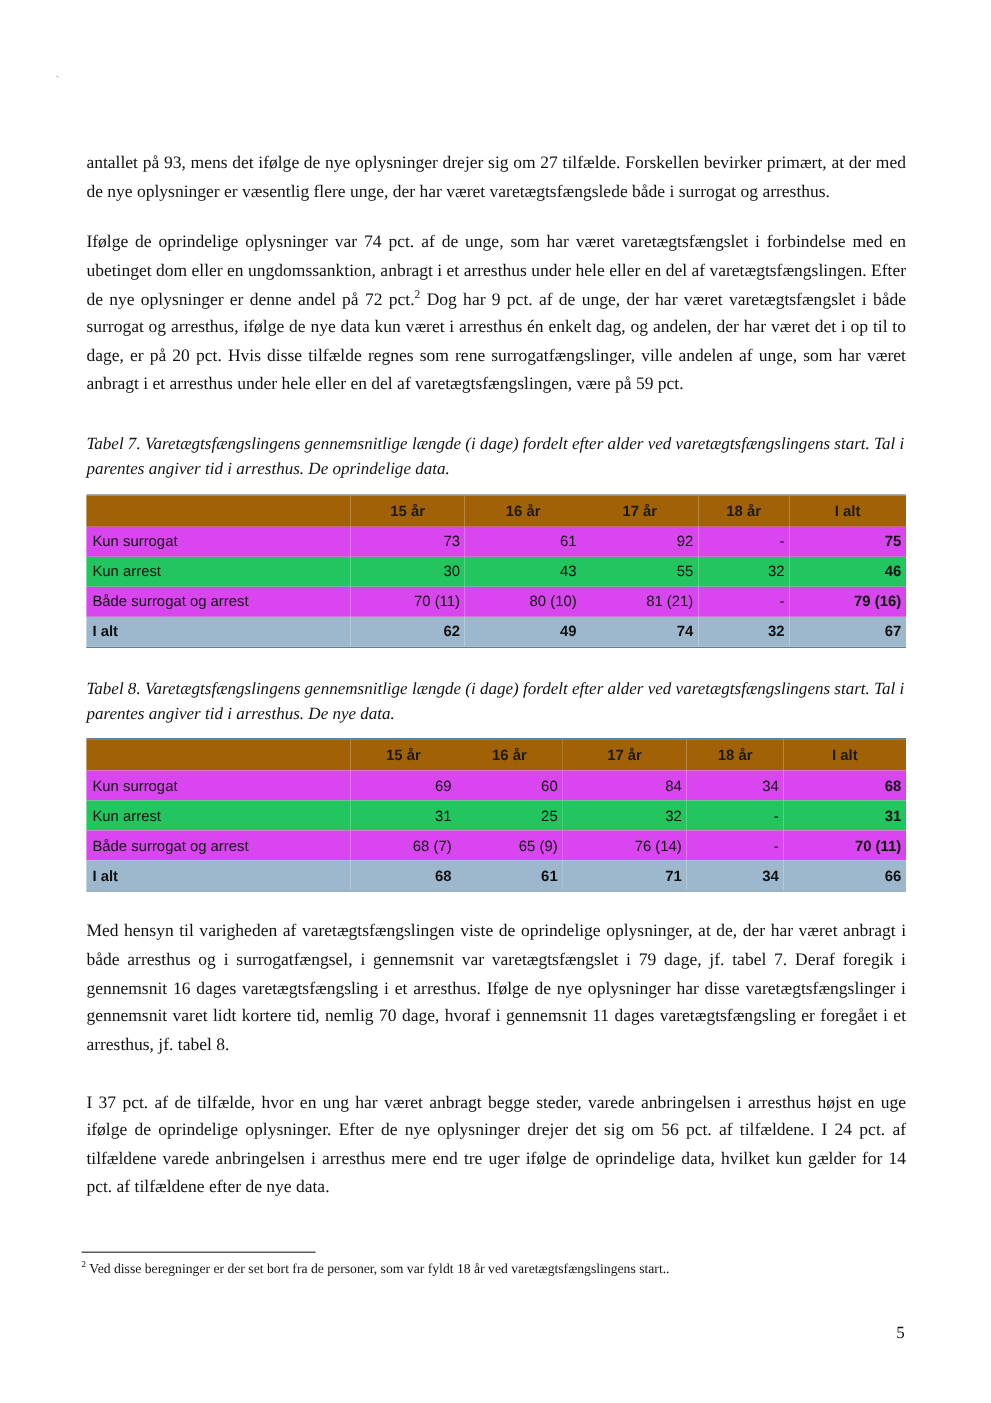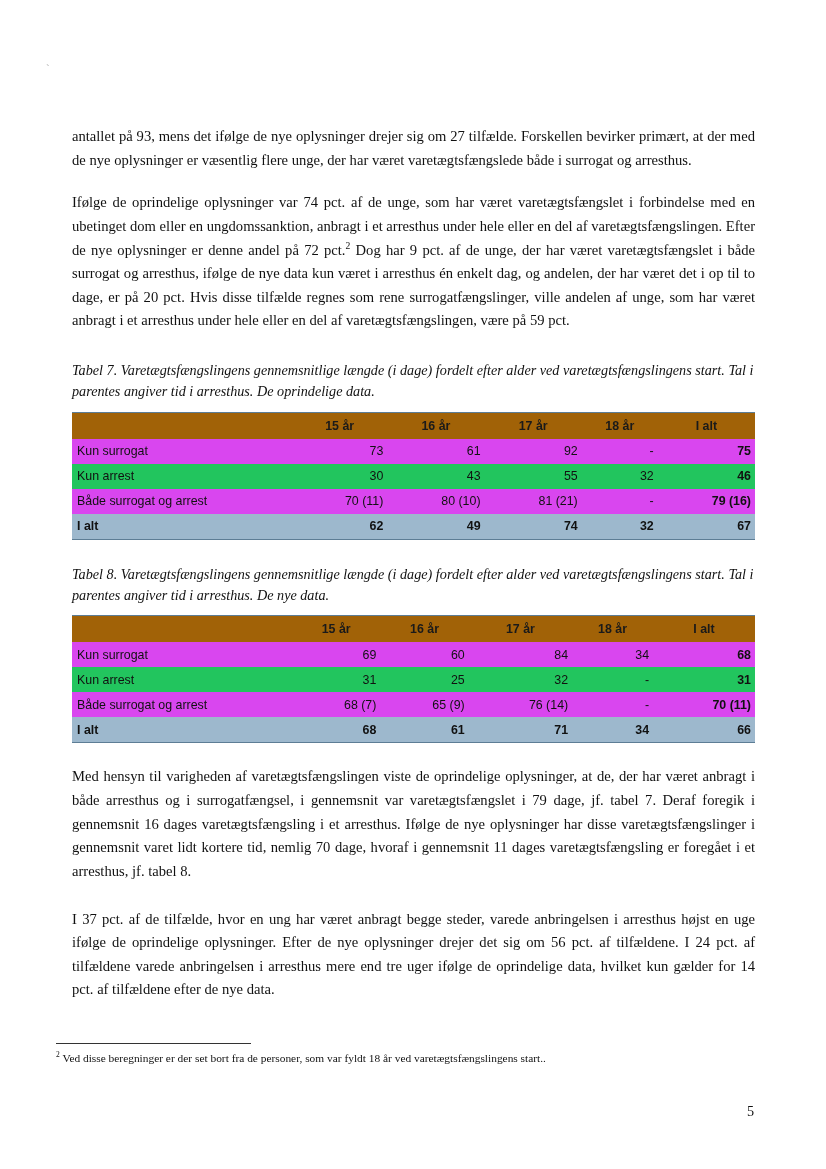--- a/index.html
+++ b/index.html
@@ -95,21 +95,21 @@
     margin: 6px 0 6px 0;
   }
   .footnote {
     font-size: 11.4px;
     line-height: 1.45;
     font-family: "Liberation Serif", serif;
     margin: 0;
   }
   .footnote-area {
     position: absolute;
-    left: 56px;
+    left: 68px;
     top: 1037px;
     width: 683px;
   }
   .page-number {
     position: absolute;
     right: 72px;
     top: 1103px;
     font-size: 14.2px;
     font-family: "Liberation Serif", serif;
   }

